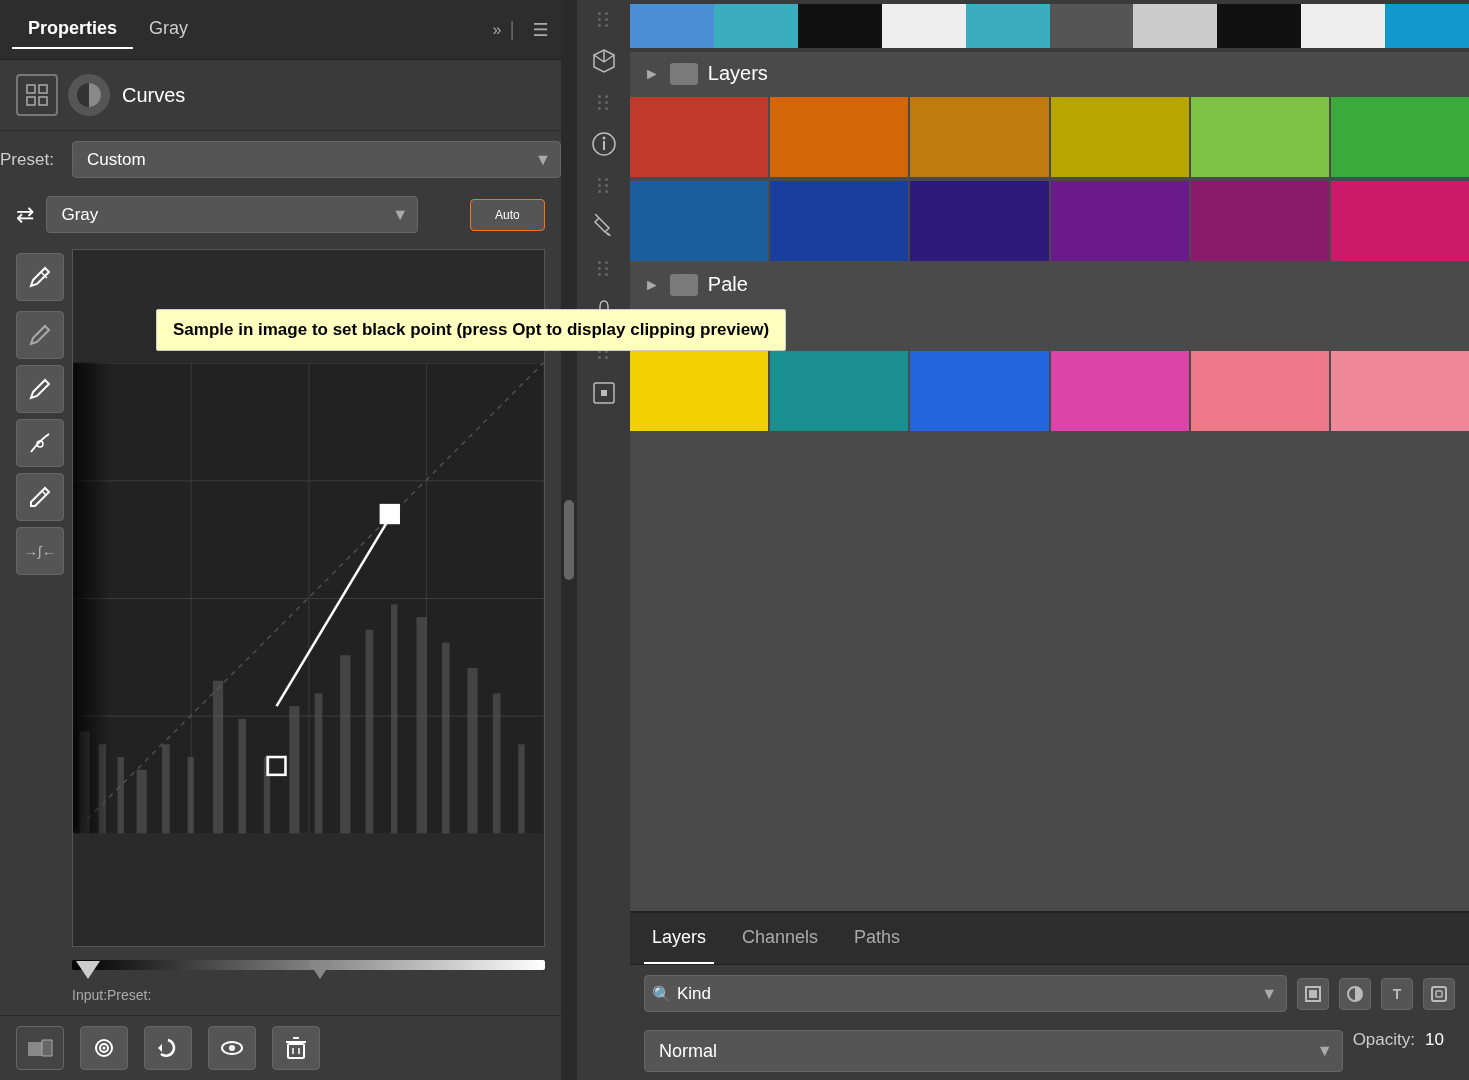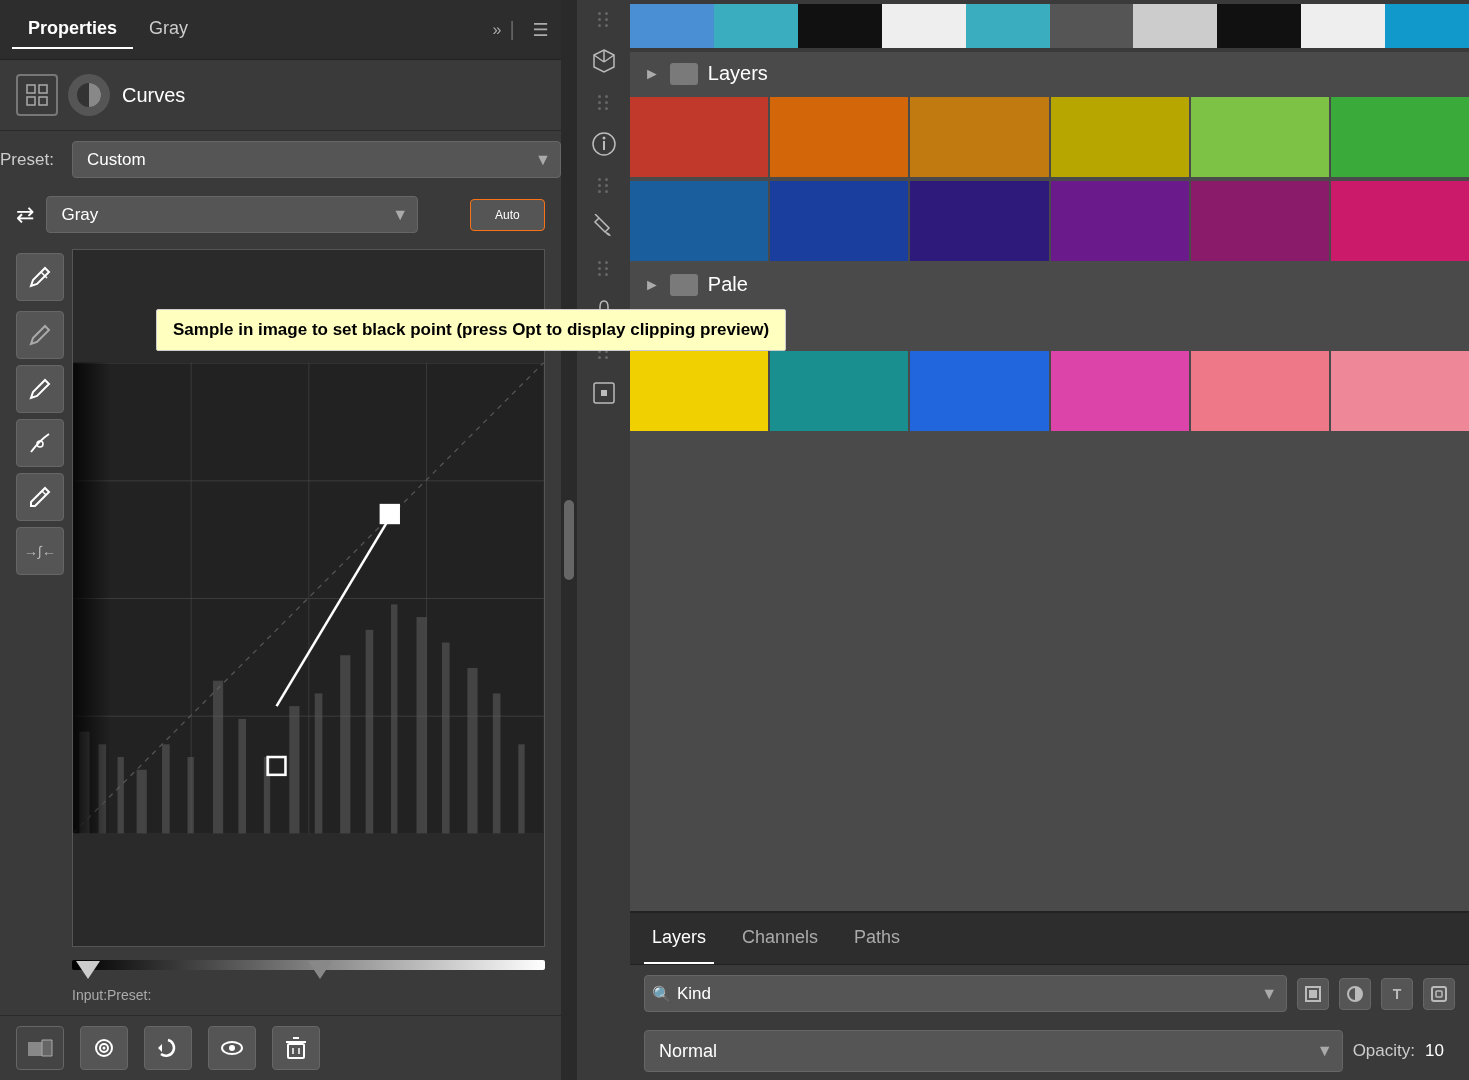--- a/index.html
+++ b/index.html
@@ -479,21 +479,20 @@
       display: flex;
       align-items: center;
       justify-content: center;
       border: 1px solid #666;
       border-radius: 4px;
       background: #555;
     }
 
     .layers-blend {
       display: flex;
-      align-items: center;
       padding: 8px 14px;
       gap: 10px;
       background: #3a3a3a;
     }
 
     .blend-select-wrapper {
       position: relative;
       flex: 1;
     }
 

